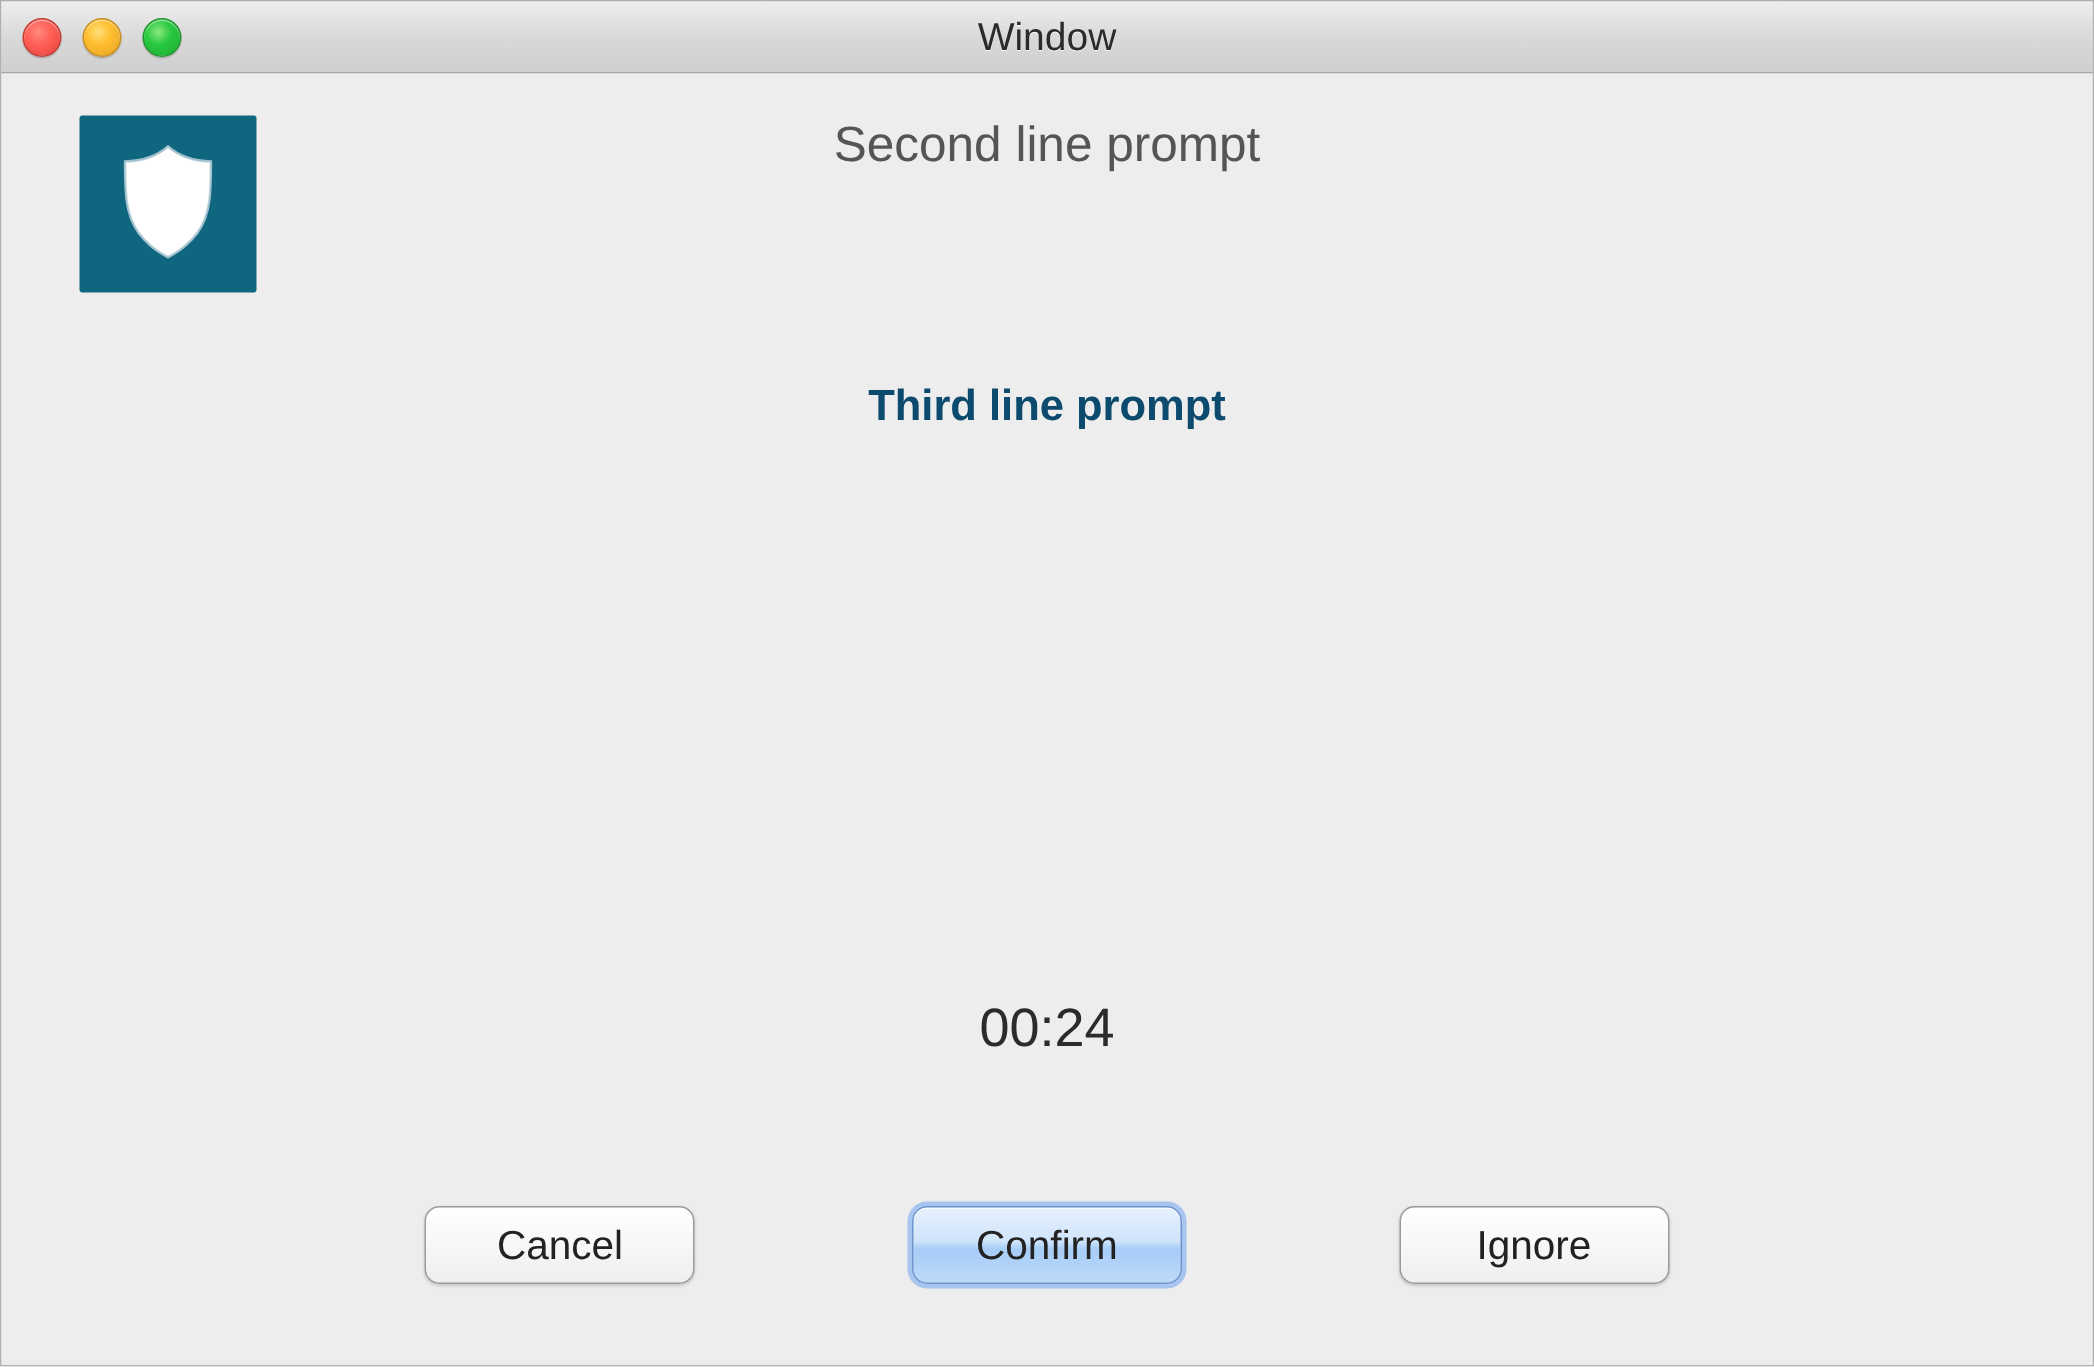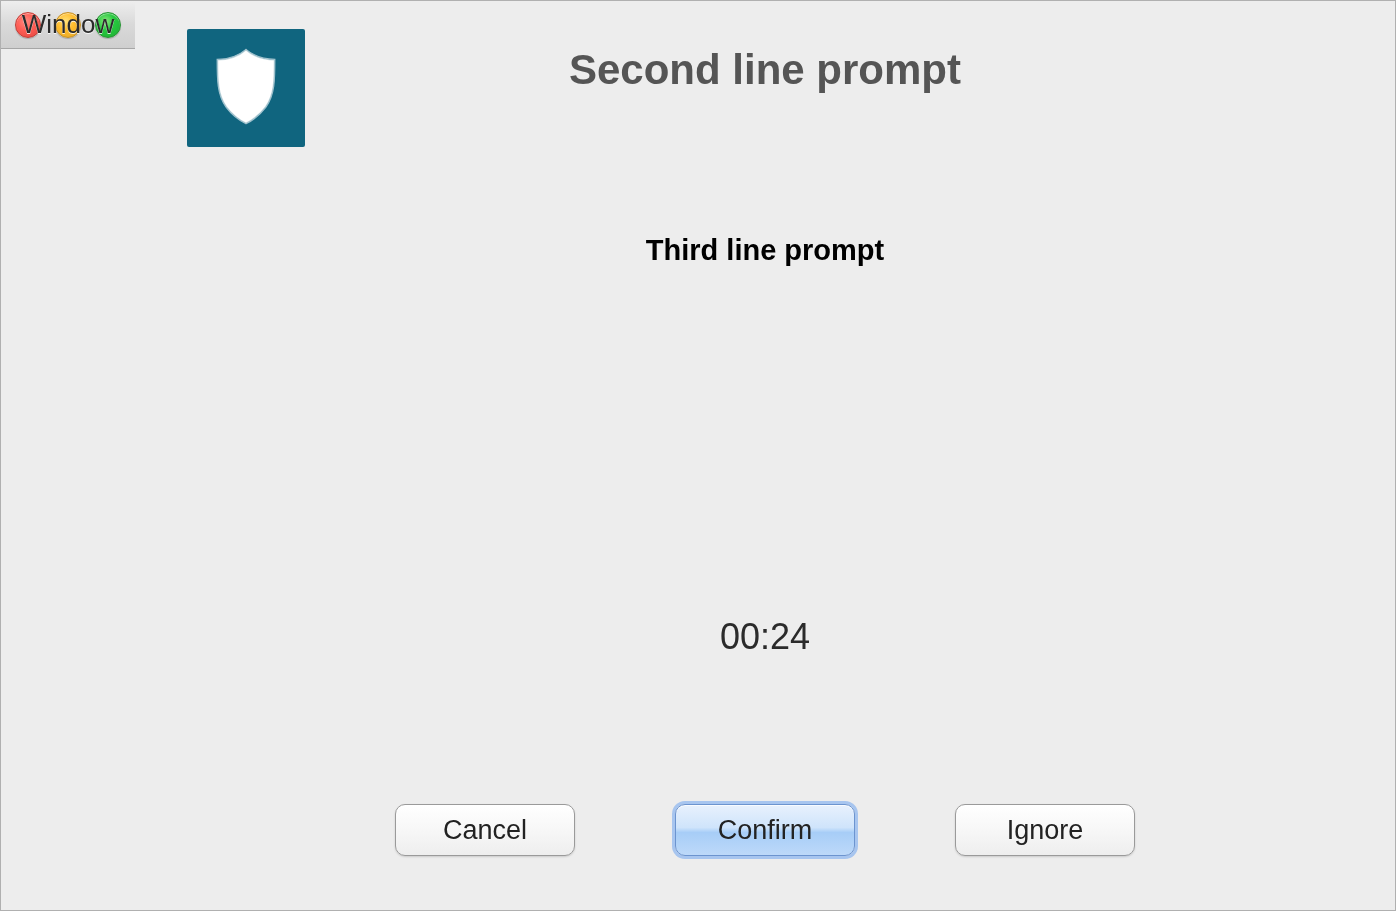--- a/index.html
+++ b/index.html
@@ -13,21 +13,21 @@
       background: #ffffff;
       width: 1396px;
       height: 911px;
       overflow: hidden;
     }
 
     .window {
       width: 100%;
       height: 100%;
       display: flex;
-      flex-direction: row;
+      flex-direction: column;
       background: #ededed;
       border: 1px solid #b0b0b0;
     }
 
     .titlebar {
       height: 48px;
       background: linear-gradient(to bottom, #eeeeee 0%, #d9d9d9 50%, #cfcfcf 100%);
       border-bottom: 1px solid #a6a6a6;
       display: flex;
       align-items: center;
@@ -108,31 +108,30 @@
     }
 
     .prompt-line-1 {
       font-size: 38px;
       font-weight: 700;
       color: #555555;
       margin-bottom: 155px;
     }
 
     .prompt-line-2 {
-      font-size: 42px;
-      font-weight: 700;
+      font-size: 33px;
+      font-weight: 400;
       color: #555555;
       margin-bottom: 140px;
-      margin-top: 17px;
     }
 
     .prompt-line-3 {
       font-size: 29px;
       font-weight: 700;
-      color: #000000;
+      color: #0c4a6e;
     }
 
     .timer {
       position: absolute;
       top: 615px;
       left: 50%;
       transform: translateX(-50%);
       font-size: 36px;
       font-weight: 400;
       color: #2b2b2b;

